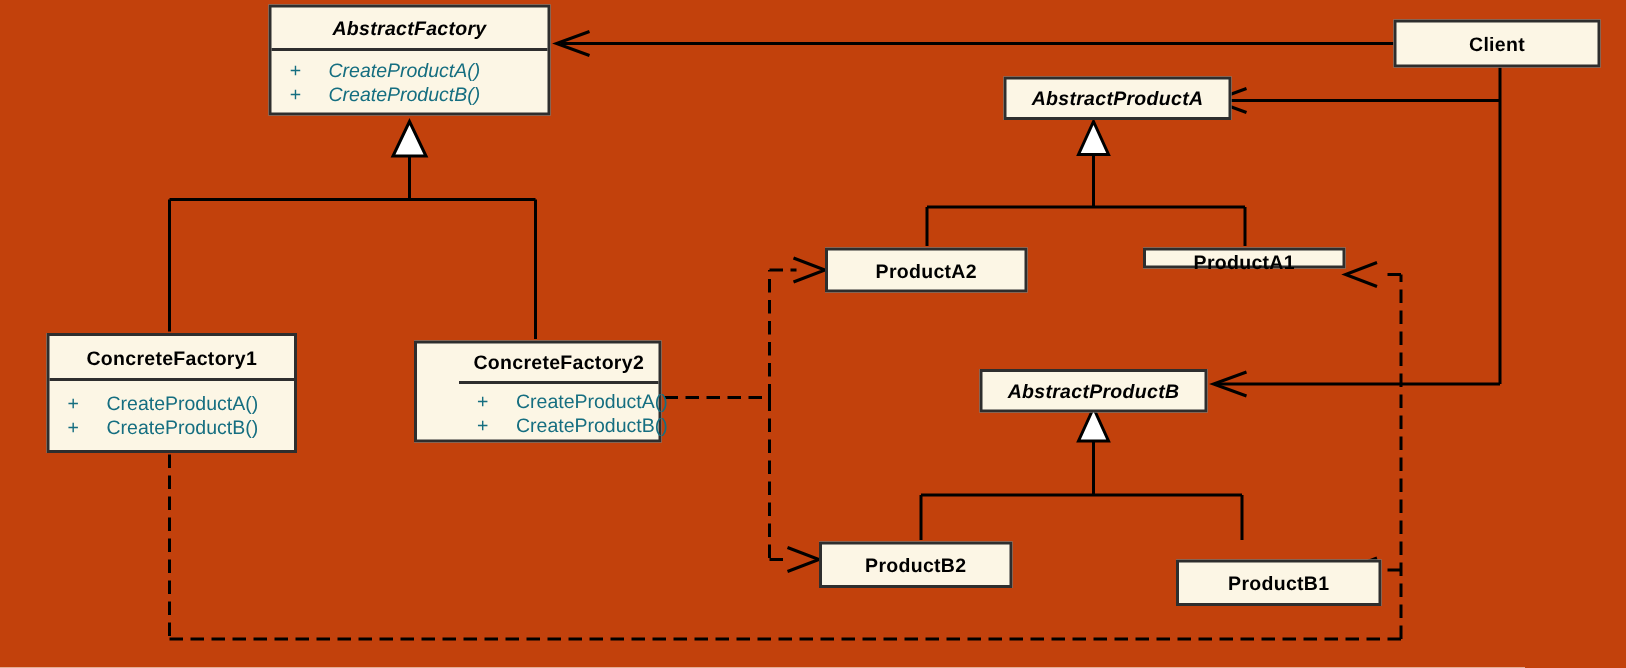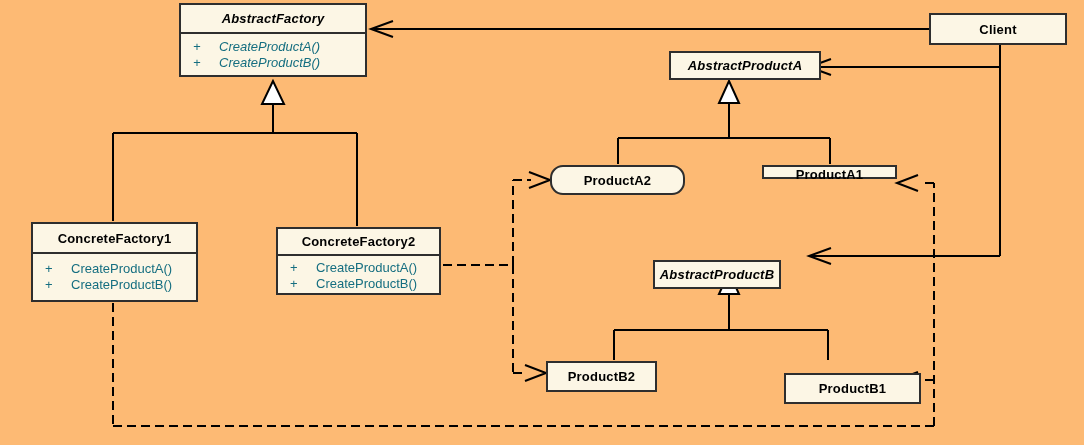--- a/index.html
+++ b/index.html
@@ -1,19 +1,19 @@
 <!DOCTYPE html>
 <html><head>
 <meta charset="utf-8">
 <style>
   html,body{margin:0;padding:0;background:#ffffff;}
   #canvas{
     position:relative;
     width:1084px;height:445px;
-    background:#fdba74;
+    background:#c2410c;
     font-family:"Liberation Sans",sans-serif;
     overflow:hidden;
   }
   #connectors{position:absolute;left:0;top:0;width:1084px;height:445px;pointer-events:none;}
   .uml-class{
     position:absolute;
     box-sizing:border-box;
     background:#fcf6e5;
     border:2px solid #2e2e2e;
     display:flex;
@@ -101,33 +101,33 @@
   </div>
 
   <div class="uml-class name-only" style="left:929px;top:13px;width:138px;height:32px;">
     <div class="cls-name">Client</div>
   </div>
 
   <div class="uml-class name-only" style="left:653px;top:51px;width:152px;height:29px;margin-left:16px;">
     <div class="cls-name italic">AbstractProductA</div>
   </div>
 
-  <div class="uml-class name-only" style="left:550px;top:165px;width:135px;height:30px;border-radius:13px;">
+  <div class="uml-class name-only" style="left:550px;top:165px;width:135px;height:30px;">
     <div class="cls-name">ProductA2</div>
   </div>
 
   <div class="uml-class name-only" style="left:762px;top:165px;width:135px;height:14px;">
     <div class="cls-name">ProductA1</div>
   </div>
 
-  <div class="uml-class name-only" style="left:653px;top:260px;width:128px;height:29px;text-align:right;">
+  <div class="uml-class name-only" style="left:653px;top:246px;width:152px;height:29px;text-align:right;">
     <div class="cls-name italic">AbstractProductB</div>
   </div>
 
-  <div class="uml-class name-only" style="left:546px;top:361px;width:111px;height:31px;">
+  <div class="uml-class name-only" style="left:546px;top:361px;width:129px;height:31px;">
     <div class="cls-name">ProductB2</div>
   </div>
 
   <div class="uml-class name-only" style="left:760px;top:373px;width:137px;height:31px;margin-left:24px;">
     <div class="cls-name">ProductB1</div>
   </div>
 
   <div class="uml-class" style="left:31px;top:222px;width:167px;height:80px;">
     <div class="cls-name" style="height:28px;">ConcreteFactory1</div>
     <div class="cls-body" style="padding-top:7px;">
@@ -135,21 +135,21 @@
         <span class="vis">+</span>
         <span>CreateProductA()</span>
       </div>
       <div class="method">
         <span class="vis">+</span>
         <span>CreateProductB()</span>
       </div>
     </div>
   </div>
 
-  <div class="uml-class" style="left:276px;top:227px;width:165px;height:68px;">
+  <div class="uml-class" style="left:276px;top:227px;width:165px;height:68px;padding-left:28px;">
     <div class="cls-name" style="height:25px;">ConcreteFactory2</div>
     <div class="cls-body" style="padding-top:4px;">
       <div class="method">
         <span class="vis">+</span>
         <span>CreateProductA()</span>
       </div>
       <div class="method">
         <span class="vis">+</span>
         <span>CreateProductB()</span>
       </div>

